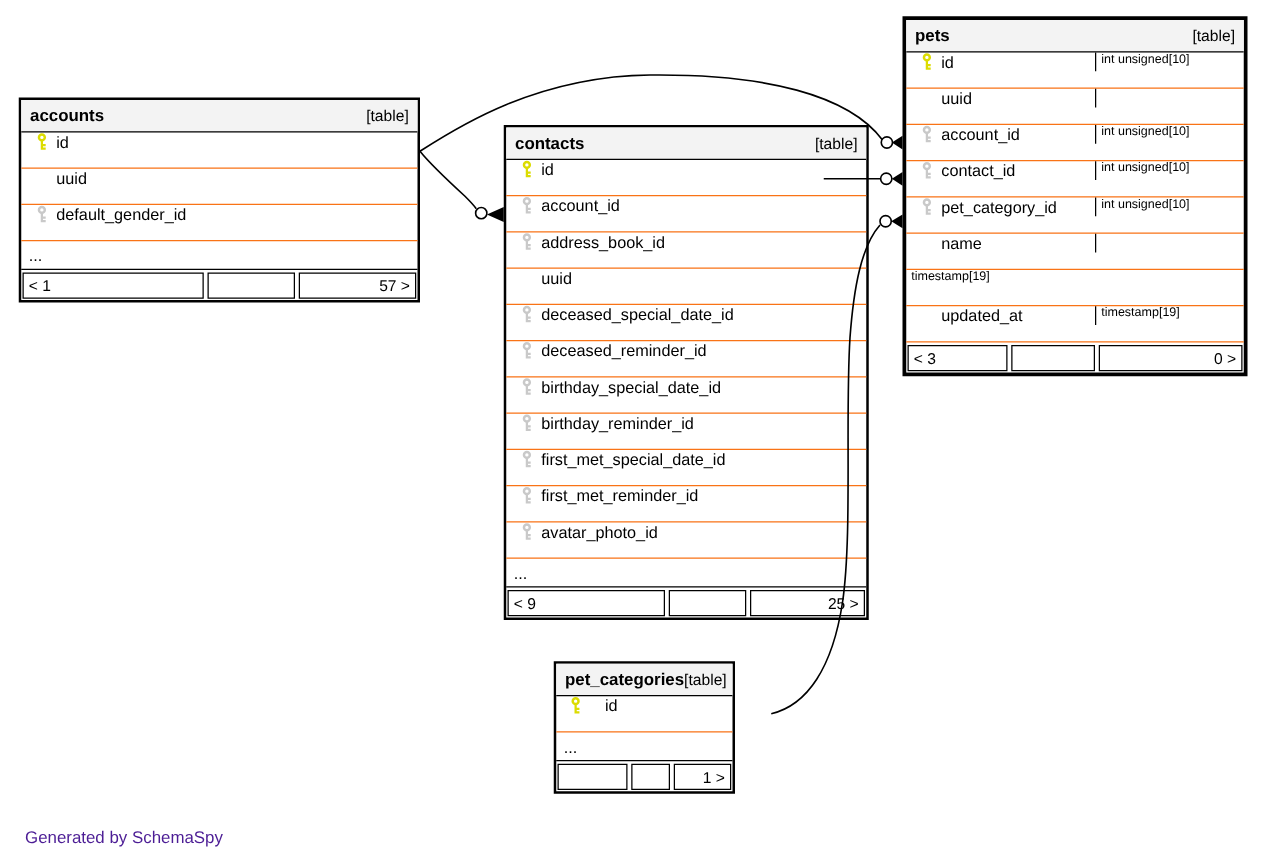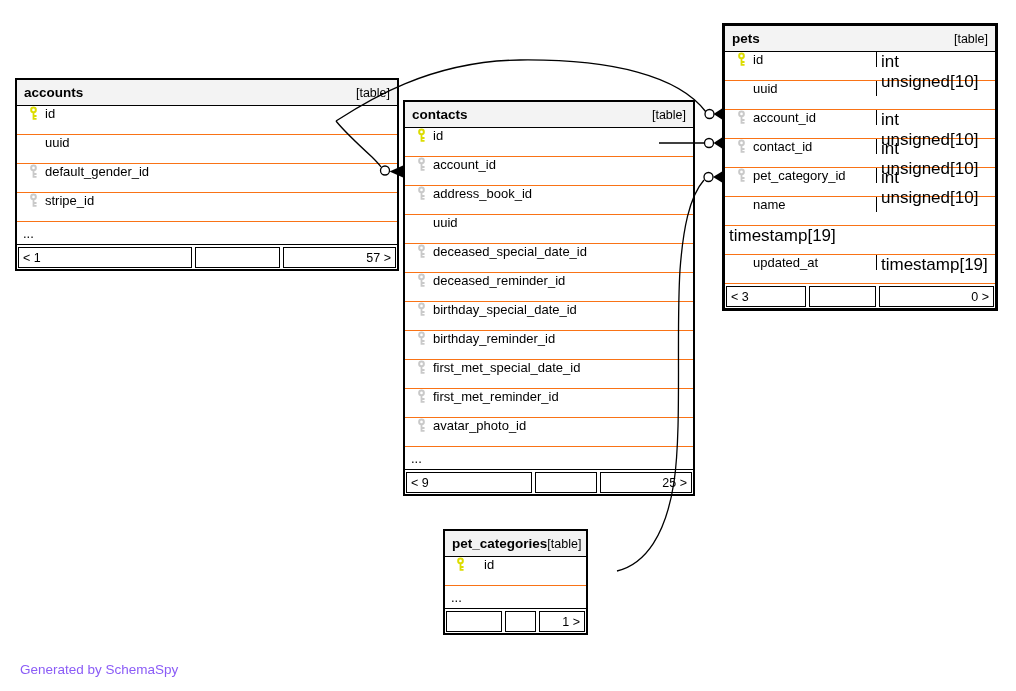--- a/index.html
+++ b/index.html
@@ -54,21 +54,21 @@
     border-right: 1px solid #000;
     display: flex;
     align-items: center;
     box-sizing: border-box;
   }
   .typecell {
     flex: 1;
     display: flex;
     align-items: center;
     padding-left: 4px;
-    font-size: 17px;
+    font-size: 10px;
   }
 
   .ellipsis-row {
     height: 22px;
     border-bottom: 1px solid #000;
     display: flex;
     align-items: center;
     padding-left: 6px;
     font-size: 13px;
   }
@@ -101,29 +101,29 @@
   }
   .edge { fill: none; stroke: #000; stroke-width: 1.3px; }
   .odot { fill: #fff; stroke: #000; stroke-width: 1.3px; }
   .crow { fill: #000; stroke: none; }
 
   .gen-note {
     position: absolute;
     left: 20px;
     top: 662px;
     font-size: 13.5px;
-    color: #8b5cf6;
+    color: #4c1d95;
   }
 </style>
 </head>
 <body>
 
 <div class="canvas">
 
-  <div class="tbl" style="left:15px; top:78px; width:384px;">
+  <div class="tbl" style="left:15px; top:78px; width:321px;">
     <div class="tbl-header">
       <span class="tbl-name">accounts</span>
       <span class="tbl-badge">[table]</span>
     </div>
     <div class="row">
       <span class="keycell">
         <svg class="key-pk" width="9" height="15" viewBox="0 0 10 16">
             <circle cx="5" cy="4" r="2.6" fill="none" stroke="currentColor" stroke-width="2.2"></circle>
             <path d="M5 6.6 V15 M5 10.8 H8.4 M5 13.9 H8.4" stroke="currentColor" stroke-width="2" fill="none"></path>
           </svg>
@@ -135,29 +135,20 @@
       <span class="collabel">uuid</span>
     </div>
     <div class="row">
       <span class="keycell">
         <svg class="key-fk" width="9" height="15" viewBox="0 0 10 16">
             <circle cx="5" cy="4" r="2.6" fill="none" stroke="currentColor" stroke-width="2.2"></circle>
             <path d="M5 6.6 V15 M5 10.8 H8.4 M5 13.9 H8.4" stroke="currentColor" stroke-width="2" fill="none"></path>
           </svg>
       </span>
       <span class="collabel">default_gender_id</span>
-    </div>
-    <div class="row">
-      <span class="keycell">
-        <svg class="key-fk" width="9" height="15" viewBox="0 0 10 16">
-            <circle cx="5" cy="4" r="2.6" fill="none" stroke="currentColor" stroke-width="2.2"></circle>
-            <path d="M5 6.6 V15 M5 10.8 H8.4 M5 13.9 H8.4" stroke="currentColor" stroke-width="2" fill="none"></path>
-          </svg>
-      </span>
-      <span class="collabel">stripe_id</span>
     </div>
     <div class="ellipsis-row">...</div>
     <div class="tbl-footer">
       <span class="fcell" style="flex:0 0 46%;">&lt; 1</span>
       <span class="fcell" style="flex:1;"></span>
       <span class="fcell right" style="flex:0 0 30%;">57 &gt;</span>
     </div>
   </div>
 
   <div class="tbl" style="left:403px; top:100px; width:292px;">
@@ -260,21 +251,21 @@
       <span class="collabel">avatar_photo_id</span>
     </div>
     <div class="ellipsis-row">...</div>
     <div class="tbl-footer">
       <span class="fcell" style="flex:0 0 44%;">&lt; 9</span>
       <span class="fcell" style="flex:1;"></span>
       <span class="fcell right" style="flex:0 0 32%;">25 &gt;</span>
     </div>
   </div>
 
-  <div class="tbl focus" style="left:722px; top:23px; width:276px;">
+  <div class="tbl focus" style="left:722px; top:13px; width:276px;">
     <div class="tbl-header">
       <span class="tbl-name">pets</span>
       <span class="tbl-badge">[table]</span>
     </div>
     <div class="row">
       <div class="namecell">
         <span class="keycell">
           <svg class="key-pk" width="9" height="15" viewBox="0 0 10 16">
               <circle cx="5" cy="4" r="2.6" fill="none" stroke="currentColor" stroke-width="2.2"></circle>
               <path d="M5 6.6 V15 M5 10.8 H8.4 M5 13.9 H8.4" stroke="currentColor" stroke-width="2" fill="none"></path>

